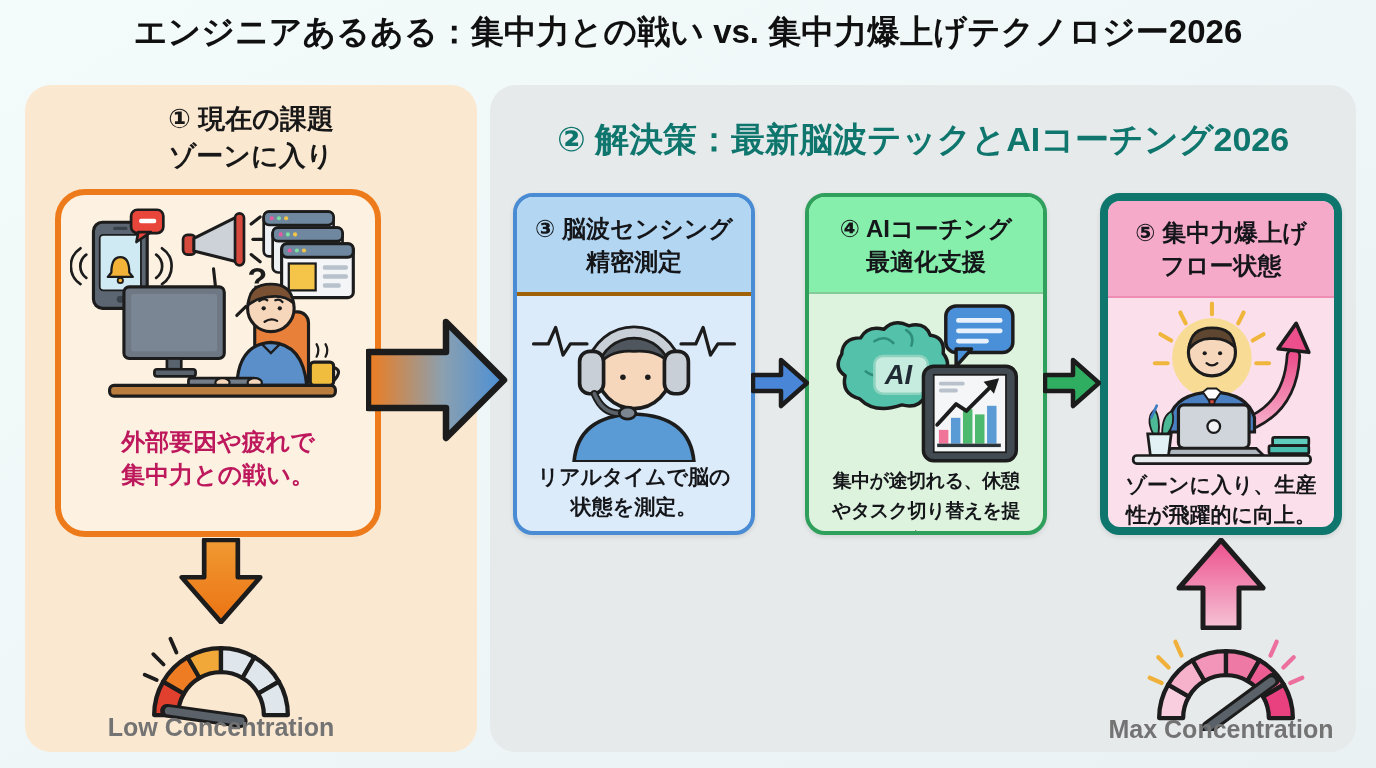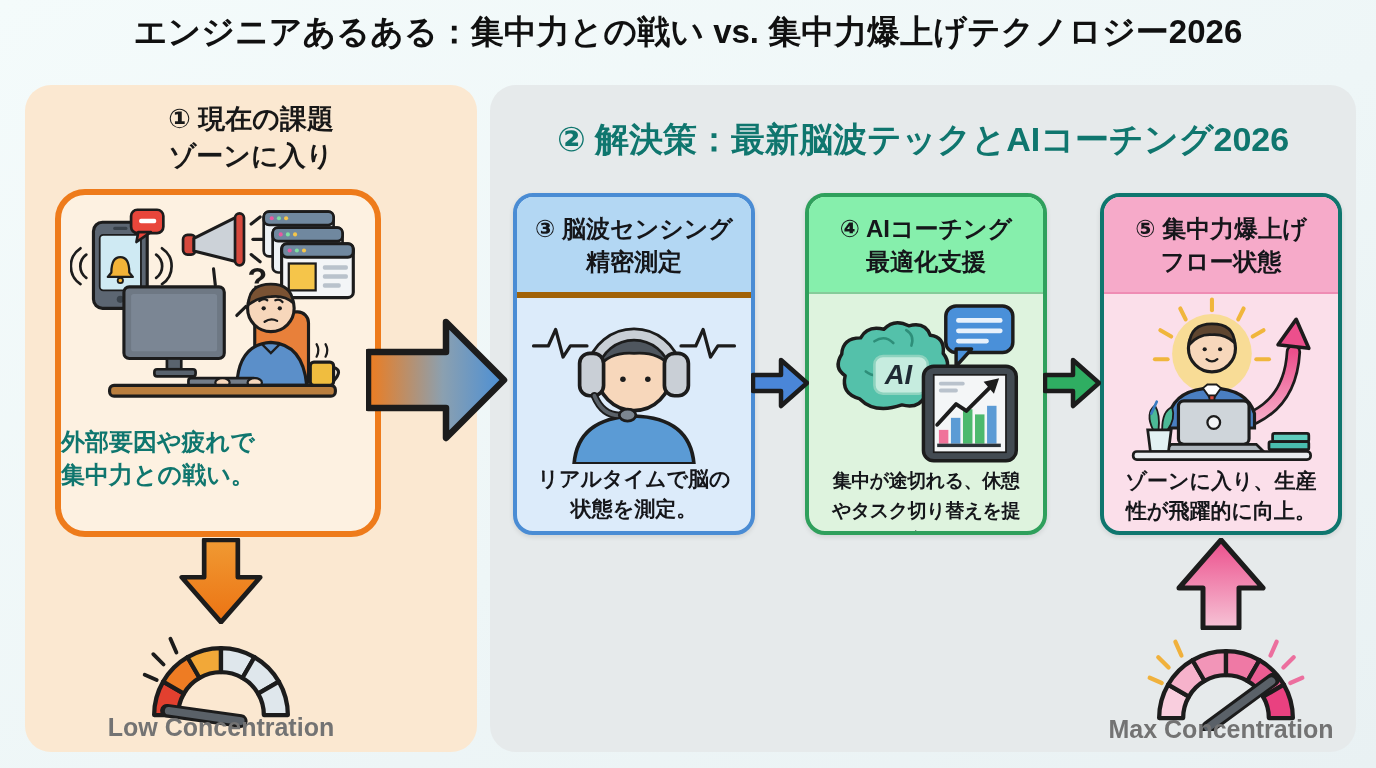--- a/index.html
+++ b/index.html
@@ -23,22 +23,22 @@
     font-size:27px;font-weight:800;line-height:37px;color:#181818;
   }
   #problem-card{
     position:absolute;left:30px;top:104px;width:326px;height:348px;
     box-sizing:border-box;background:#fdf1e1;
     border:6px solid #ee7b1b;border-radius:30px;
     display:flex;flex-direction:column;align-items:center;
   }
   #problem-card svg{margin-top:4px;}
   .problem-caption{
-    width:100%;text-align:left;font-size:24px;font-weight:800;
-    line-height:33px;color:#0f766e;margin-top:2px;
+    width:100%;text-align:center;font-size:24px;font-weight:800;
+    line-height:33px;color:#be185d;margin-top:2px;
   }
   .gauge-wrap{position:absolute;}
   .gauge-label{
     position:absolute;text-align:center;font-size:25px;font-weight:800;color:#737373;
   }
   
   #solution-panel{
     position:absolute;left:490px;top:85px;width:866px;height:667px;
     background:#e6eaeb;border-radius:26px;
   }
@@ -54,25 +54,25 @@
   .card-header{
     min-height:95px;display:flex;flex-direction:column;justify-content:center;
     text-align:center;font-size:24px;font-weight:800;line-height:33px;color:#15161a;
   }
   .card-body{flex:1;display:flex;align-items:center;justify-content:center;font-style:italic;}
   .card-caption{
     text-align:center;font-weight:800;color:#15161a;
     font-size:21px;line-height:30px;padding:0 12px 14px;
   }
   #card-3{left:23px;border:4px solid #4a8cd4;background:#dcebfa;}
-  #card-3 .card-header{background:#b3d7f3;border-bottom:6px solid #a16207;}
+  #card-3 .card-header{background:#b3d7f3;border-bottom:4px solid #a16207;}
   #card-4{left:315px;border:4px solid #2fa05c;background:#def3de;}
   #card-4 .card-header{background:#86efac;border-bottom:2px solid #85cb99;}
   #card-4 .card-caption{font-size:19px;letter-spacing:-0.5px;}
-  #card-5{left:610px;border:4px solid #0f766e;background:#fbdfea;}
+  #card-5{left:610px;border:8px solid #0f766e;background:#fbdfea;}
   #card-5 .card-header{background:#f6aac9;border-bottom:2px solid #ef8cb4;}
   .connector{position:absolute;top:269px;z-index:4;}
   #arrow-3-4{left:261px;}
   #arrow-4-5{left:553px;}
   #big-arrow{position:absolute;left:366px;top:306px;z-index:6;}
   #down-arrow{position:absolute;left:150px;top:453px;}
   #up-arrow{position:absolute;left:685px;top:453px;}
   #low-gauge-wrap{left:106px;top:540px;}
   #max-gauge-wrap{left:646px;top:543px;}
   #low-gauge-label{left:40px;top:628px;width:312px;}

